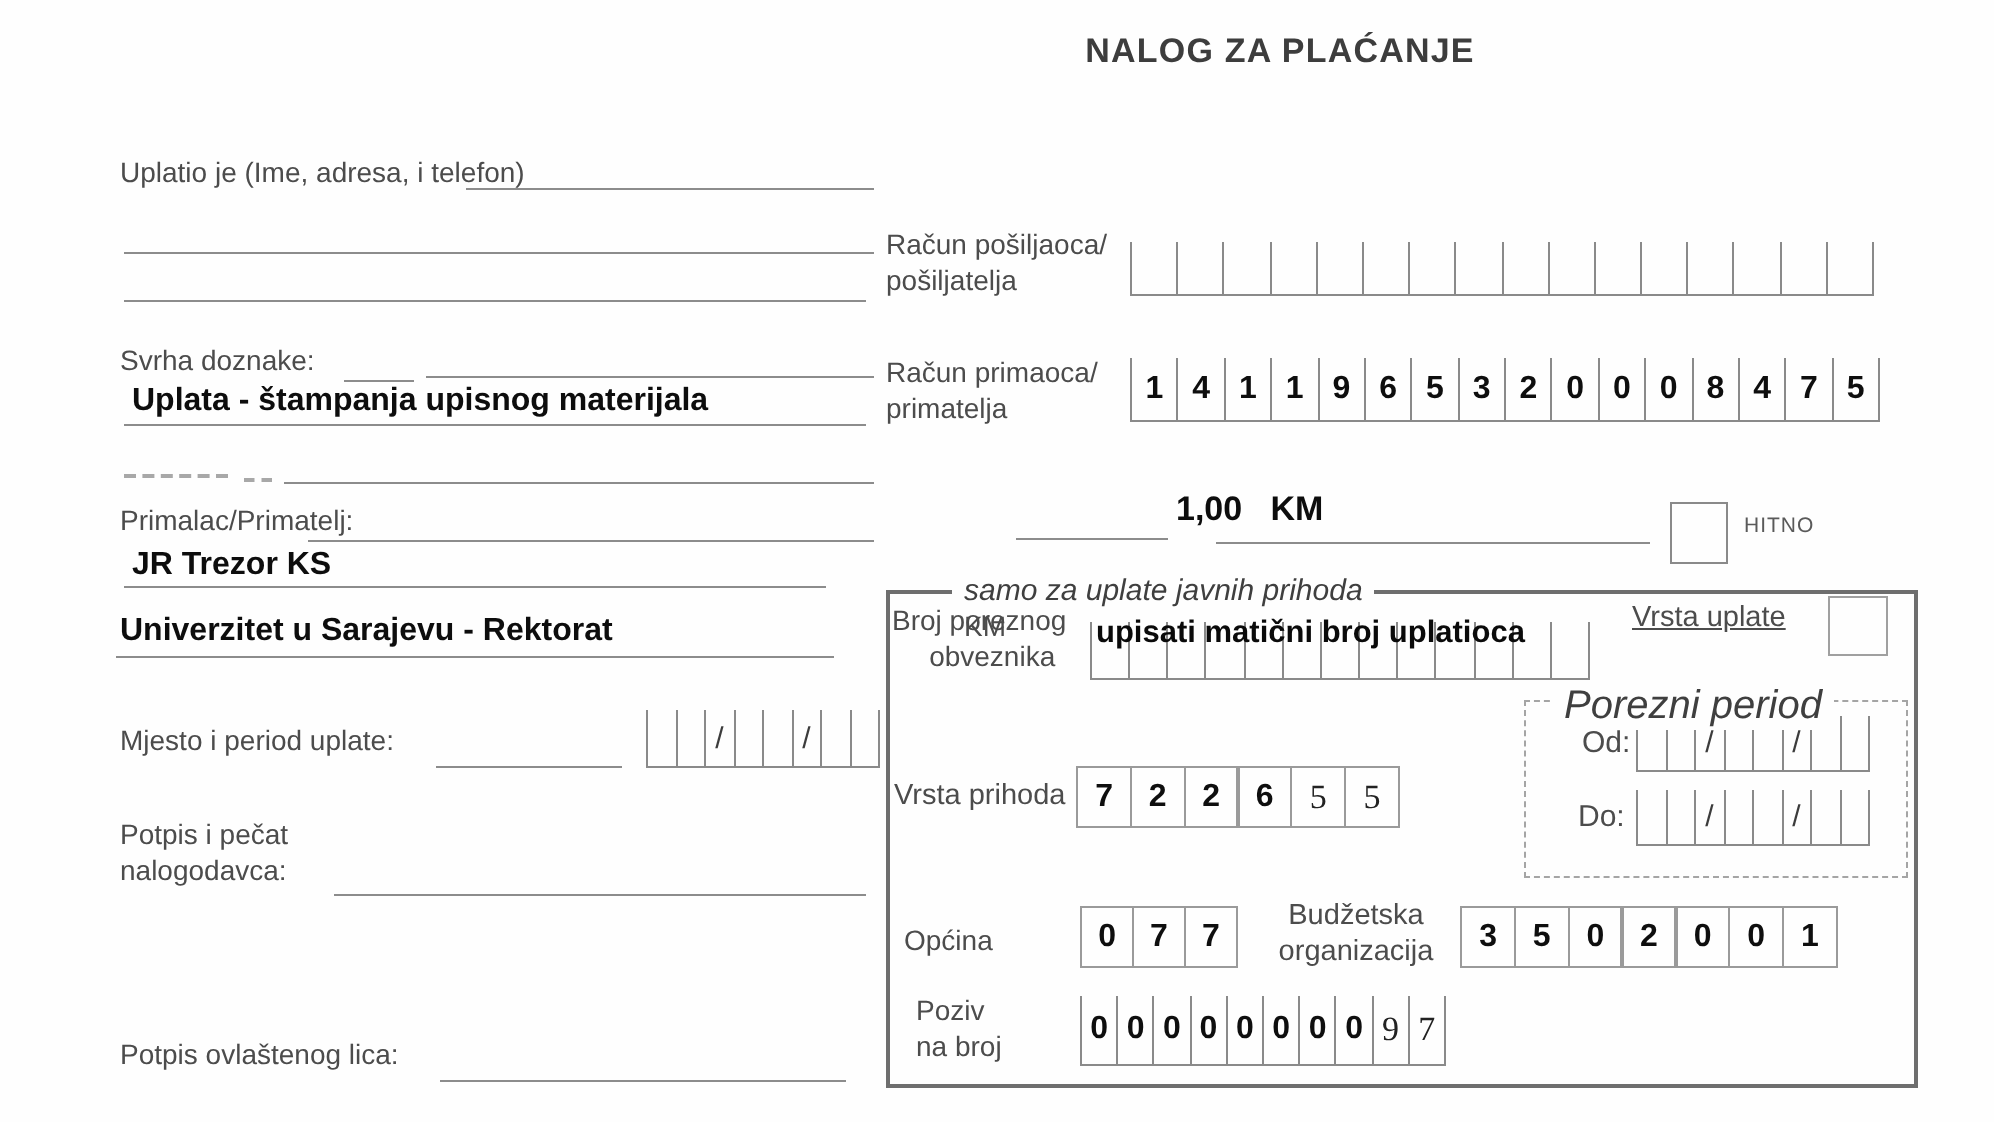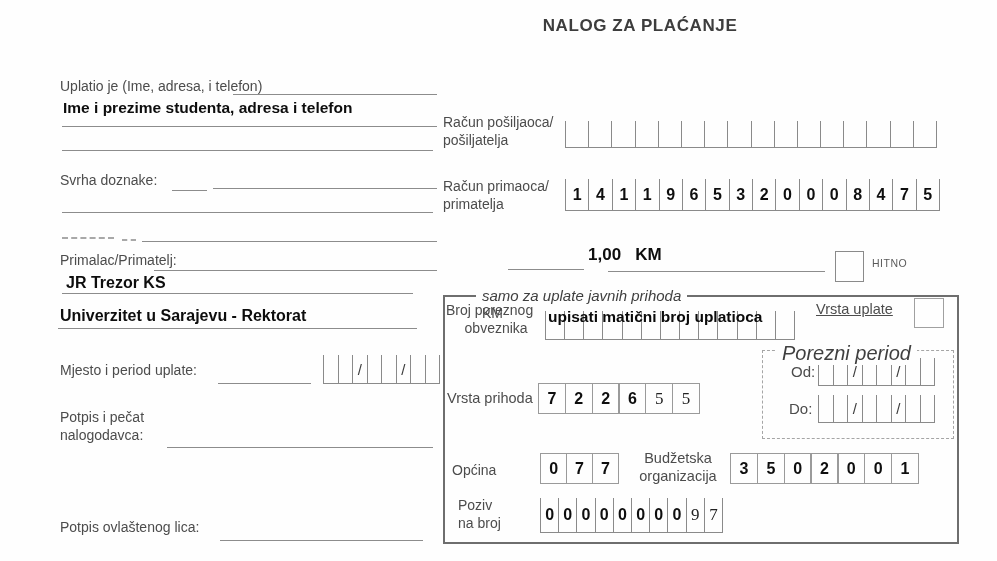--- a/index.html
+++ b/index.html
@@ -31,27 +31,27 @@
 </style>
 </head>
 <body>
 
 <div id="form">
 
   <div class="abs title" style="left:455px;top:16px;width:370px;text-align:center;">NALOG ZA PLAĆANJE</div>
 
   <div class="abs lbl" style="left:60px;top:78px;">Uplatio je (Ime, adresa, i telefon)</div>
   <div class="abs ln" style="left:233px;top:94px;width:204px;"></div>
-  <div class="abs val" style="left:63px;top:99px;font-size:15.5px;">Ime i prezime studenta, adresa i telefon</div>
   <div class="abs ln" style="left:62px;top:126px;width:375px;"></div>
   <div class="abs ln" style="left:62px;top:150px;width:371px;"></div>
 
   <div class="abs lbl" style="left:60px;top:172px;">Svrha doznake:</div>
   <div class="abs ln" style="left:172px;top:190px;width:35px;"></div>
   <div class="abs ln" style="left:213px;top:188px;width:224px;"></div>
+  <div class="abs val" style="left:66px;top:192px;">Uplata - štampanja upisnog materijala</div>
   <div class="abs ln" style="left:62px;top:212px;width:371px;"></div>
 
   <div class="abs ln-dash" style="left:62px;top:237px;width:52px;"></div>
   <div class="abs ln-dash" style="left:122px;top:239px;width:14px;"></div>
   <div class="abs ln" style="left:142px;top:241px;width:295px;"></div>
 
   <div class="abs lbl" style="left:60px;top:252px;">Primalac/Primatelj:</div>
   <div class="abs ln" style="left:154px;top:270px;width:283px;"></div>
   <div class="abs val" style="left:66px;top:274px;">JR Trezor KS</div>
   <div class="abs ln" style="left:62px;top:293px;width:351px;"></div>

